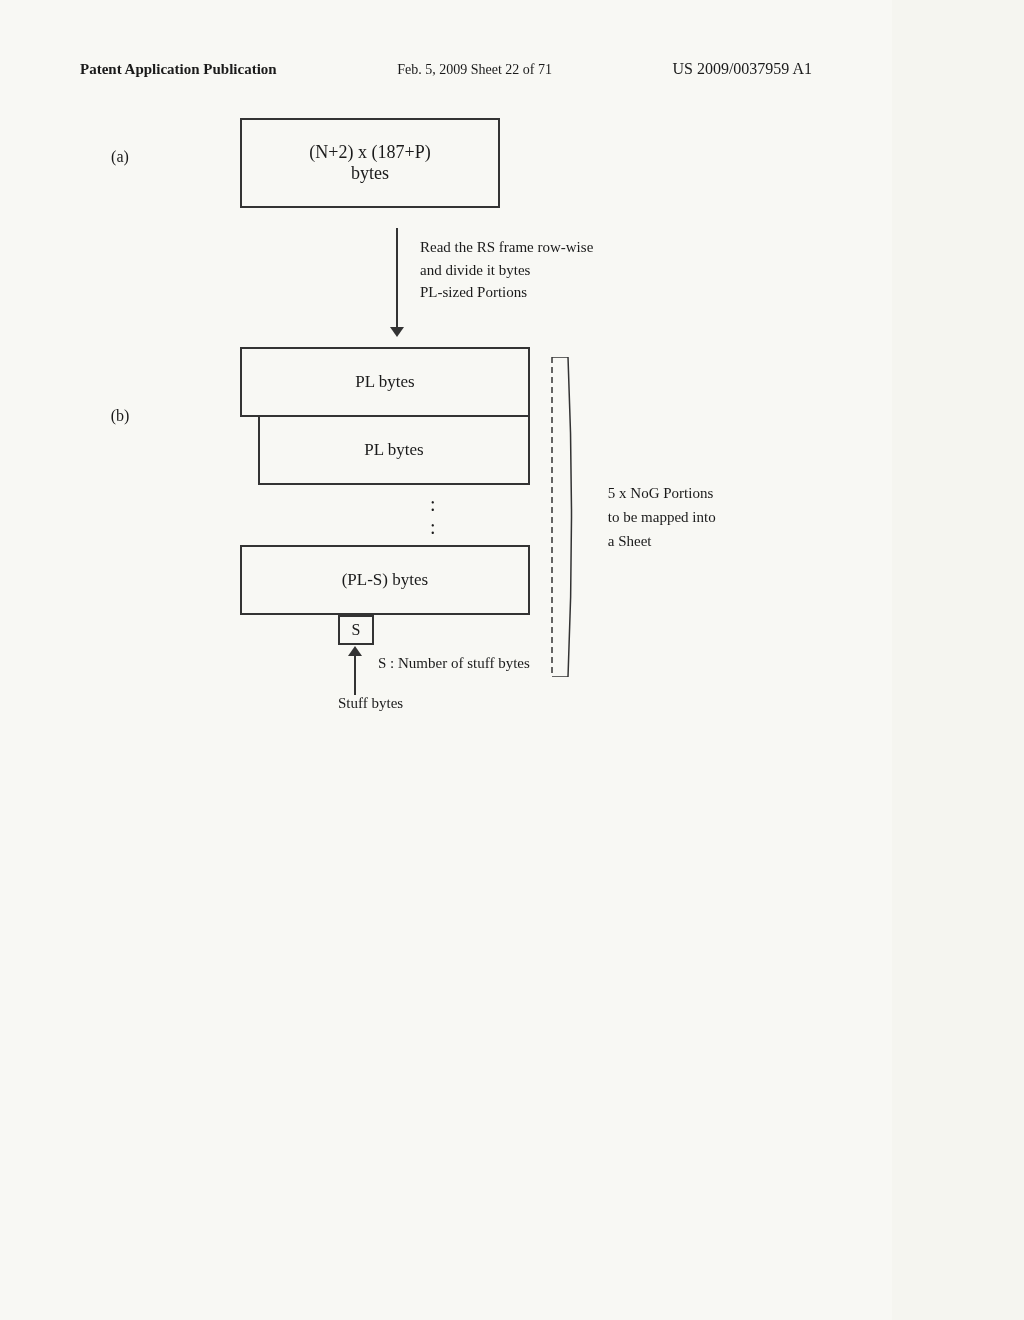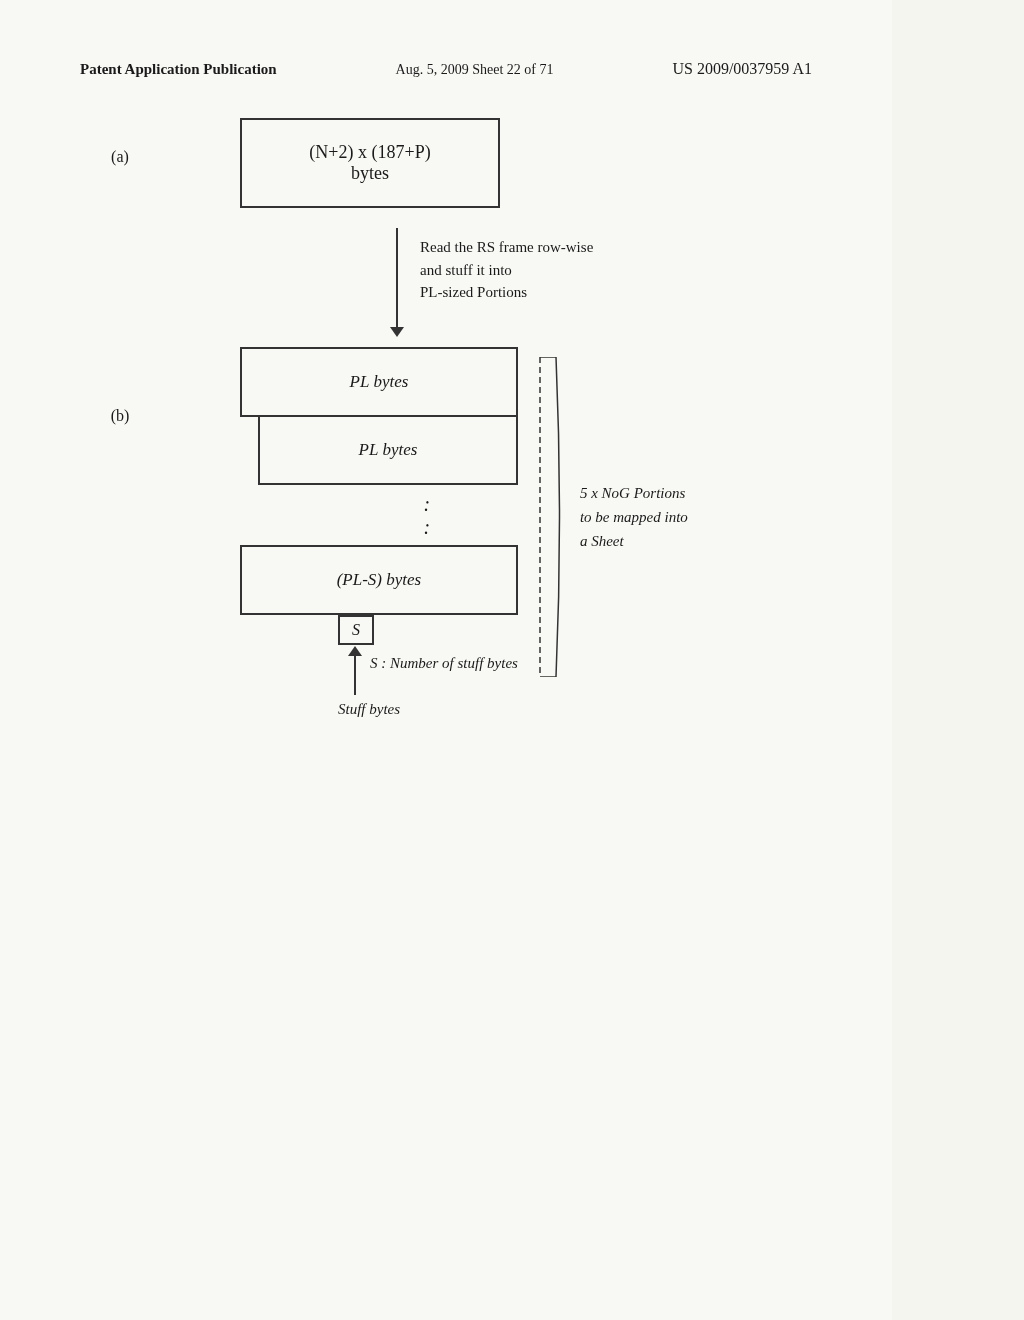--- a/index.html
+++ b/index.html
@@ -215,64 +215,63 @@
       font-size: 16px;
       display: inline-block;
       background: #f8f8f4;
       min-width: 36px;
       text-align: center;
     }
 
     .s-arrow-section {
       display: flex;
       align-items: flex-start;
-      gap: 8px;
+      gap: 16px;
       margin-top: 2px;
       margin-left: 10px;
     }
 
     .s-annotation {
       font-size: 15px;
       padding-top: 8px;
     }
 
     .stuff-bytes-label {
       font-size: 15px;
-      margin-top: 6px;
       margin-left: 0px;
     }
 
     
     .brace-svg {
       height: 320px;
       width: 30px;
     }
 
     .brace-annotation {
       font-size: 15px;
       line-height: 1.6;
       max-width: 160px;
-      margin-left: 12px;
+      margin-left: 28px;
     }
 
     .full-part-b-row {
       display: flex;
       align-items: flex-start;
       width: 100%;
     }
 
   </style>
 </head>
 <body>
 
 <div class="page">
 
   <div class="header">
     <div class="header-left">Patent Application Publication</div>
-    <div class="header-center">Aug. 5, 2009   Sheet 22 of 71</div>
+    <div class="header-center">Feb. 5, 2009   Sheet 22 of 71</div>
     <div class="header-right">US 2009/0037959 A1</div>
   </div>
 
 
   <div class="diagram-container">
 
     <div class="part-a">
       <div class="part-label">(a)</div>
       <div class="box-a">
         <div class="box-text">(N+2)  x (187+P)</div>
@@ -281,30 +280,30 @@
     </div>
 
     <div class="arrow-section">
       <div class="arrow-with-text">
         <div class="vertical-arrow">
           <div class="v-line"></div>
           <div class="arrow-down"></div>
         </div>
         <div class="arrow-label">
           <span>Read the RS frame row-wise</span><br>
-          <span>and stuff it into</span><br>
+          <span>and divide it bytes</span><br>
           <span>PL-sized Portions</span>
         </div>
       </div>
     </div>
 
     <div class="full-part-b-row">
       <div class="part-b-label">(b)</div>
 
-      <div style="display:flex; align-items:flex-start;font-style:italic;">
+      <div style="display:flex; align-items:flex-start;">
 
         <div class="boxes-stack">
 
           <div class="box-pl box-pl-1">
             <span>PL bytes</span>
           </div>
 
           <div class="box-pl box-pl-indent-1">
             <span>PL bytes</span>
           </div>

